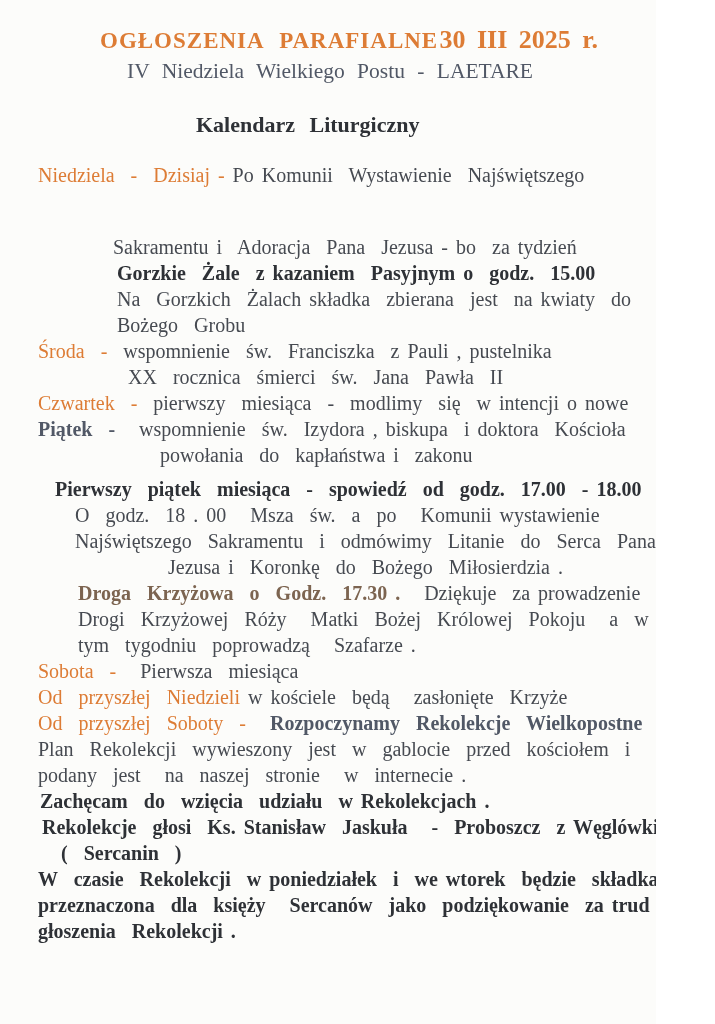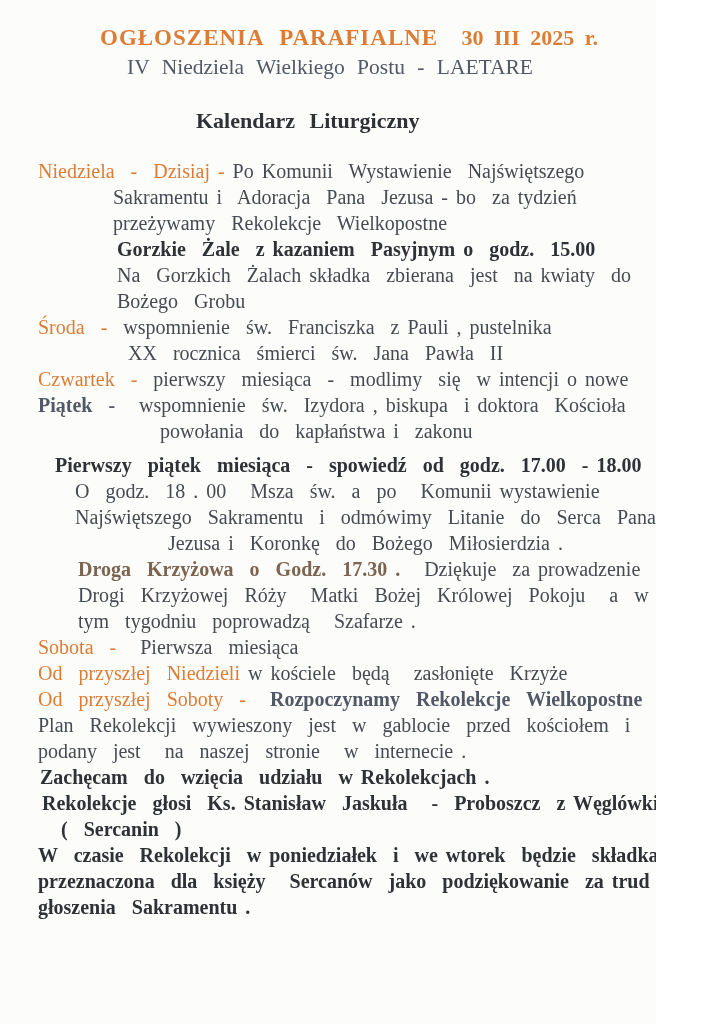--- a/index.html
+++ b/index.html
@@ -23,21 +23,21 @@
   }
   .title-row{
     display:flex;justify-content:space-between;align-items:baseline;
     padding-left:100px;padding-right:58px;
   }
   .title{
     font-size:23px;font-weight:bold;color:var(--accent-orange);
     letter-spacing:1px;word-spacing:9px;line-height:25px;
   }
   .date{
-    font-size:22px;font-weight:bold;color:var(--accent-orange);
+    font-size:26px;font-weight:bold;color:var(--accent-orange);
     word-spacing:5px;
   }
   .subtitle{
     margin-left:127px;margin-top:4px;
     font-size:21.5px;font-weight:normal;color:var(--day-blue);
     word-spacing:7px;line-height:24px;
   }
   .section-title{
     margin-left:196px;margin-top:30px;
     font-size:22px;font-weight:bold;color:var(--bold-text);
@@ -66,22 +66,21 @@
     <div class="title-row">
       <h1 class="title">OGŁOSZENIA  PARAFIALNE</h1>
       <span class="date">30  III  2025 r.</span>
     </div>
     <h2 class="subtitle">IV  Niedziela  Wielkiego  Postu  -  LAETARE</h2>
     <h3 class="section-title">Kalendarz  Liturgiczny</h3>
   </header>
 
   <main class="doc-body">
       <div class="line" style="padding-left: 0px;"><span class="seg seg-orange">Niedziela  -  Dzisiaj - </span><span class="seg seg-normal">Po Komunii  Wystawienie  Najświętszego</span></div>
-      <div class="line" style="padding-left: 75px;"><span class="seg seg-normal">Sakramentu i  Adoracja  Pana  Jezusa - bo  za tydzień</span></div>
-      <div class="line" style="padding-left: 75px;"><span class="seg seg-normal">przeżywamy  Rekolekcje  Wielkopostne</span></div>
+      <div class="line" style="padding-left: 75px; margin-top: 46px;"><span class="seg seg-normal">Sakramentu i  Adoracja  Pana  Jezusa - bo  za tydzień</span></div>
       <div class="line" style="padding-left: 79px;"><span class="seg seg-bold">Gorzkie  Żale  z kazaniem  Pasyjnym o  godz.  15.00</span></div>
       <div class="line" style="padding-left: 79px;"><span class="seg seg-normal">Na  Gorzkich  Żalach składka  zbierana  jest  na kwiaty  do</span></div>
       <div class="line" style="padding-left: 79px;"><span class="seg seg-normal">Bożego  Grobu</span></div>
       <div class="line" style="padding-left: 0px;"><span class="seg seg-orange">Środa  - </span><span class="seg seg-normal"> wspomnienie  św.  Franciszka  z Pauli , pustelnika</span></div>
       <div class="line" style="padding-left: 90px;"><span class="seg seg-normal">XX  rocznica  śmierci  św.  Jana  Pawła  II</span></div>
       <div class="line" style="padding-left: 0px;"><span class="seg seg-orange">Czwartek  - </span><span class="seg seg-normal"> pierwszy  miesiąca  -  modlimy  się  w intencji o nowe</span></div>
       <div class="line" style="padding-left: 0px;"><span class="seg seg-blue">Piątek  - </span><span class="seg seg-normal">  wspomnienie  św.  Izydora , biskupa  i doktora  Kościoła</span></div>
       <div class="line" style="padding-left: 122px;"><span class="seg seg-normal">powołania  do  kapłaństwa i  zakonu</span></div>
       <div class="line" style="padding-left: 17px; margin-top: 8px;"><span class="seg seg-bold">Pierwszy  piątek  miesiąca  -  spowiedź  od  godz.  17.00  - 18.00</span></div>
       <div class="line" style="padding-left: 37px;"><span class="seg seg-normal">O  godz.  18 . 00   Msza  św.  a  po   Komunii wystawienie</span></div>
@@ -93,18 +92,18 @@
       <div class="line" style="padding-left: 0px;"><span class="seg seg-orange">Sobota  - </span><span class="seg seg-normal">  Pierwsza  miesiąca</span></div>
       <div class="line" style="padding-left: 0px;"><span class="seg seg-orange">Od  przyszłej  Niedzieli </span><span class="seg seg-normal">w kościele  będą   zasłonięte  Krzyże</span></div>
       <div class="line" style="padding-left: 0px;"><span class="seg seg-orange">Od  przyszłej  Soboty  - </span><span class="seg seg-blue">  Rozpoczynamy  Rekolekcje  Wielkopostne</span></div>
       <div class="line" style="padding-left: 0px;"><span class="seg seg-normal">Plan  Rekolekcji  wywieszony  jest  w  gablocie  przed  kościołem  i</span></div>
       <div class="line" style="padding-left: 0px;"><span class="seg seg-normal">podany  jest   na  naszej  stronie   w  internecie .</span></div>
       <div class="line" style="padding-left: 2px;"><span class="seg seg-bold">Zachęcam  do  wzięcia  udziału  w Rekolekcjach .</span></div>
       <div class="line" style="padding-left: 4px;"><span class="seg seg-bold">Rekolekcje  głosi  Ks. Stanisław  Jaskuła   -  Proboszcz  z Węglówki</span></div>
       <div class="line" style="padding-left: 4px; margin-left: 19px;"><span class="seg seg-bold">(  Sercanin  )</span></div>
       <div class="line" style="padding-left: 0px;"><span class="seg seg-bold">W  czasie  Rekolekcji  w poniedziałek  i  we wtorek  będzie  składka</span></div>
       <div class="line" style="padding-left: 0px;"><span class="seg seg-bold">przeznaczona  dla  księży   Sercanów  jako  podziękowanie  za trud</span></div>
-      <div class="line" style="padding-left: 0px;"><span class="seg seg-bold">głoszenia  Sakramentu .</span></div>
+      <div class="line" style="padding-left: 0px;"><span class="seg seg-bold">głoszenia  Rekolekcji .</span></div>
     </main>
 
   <span class="artifact a1"></span>
   <span class="artifact a2"></span>
 </div>
 
 </body></html>

